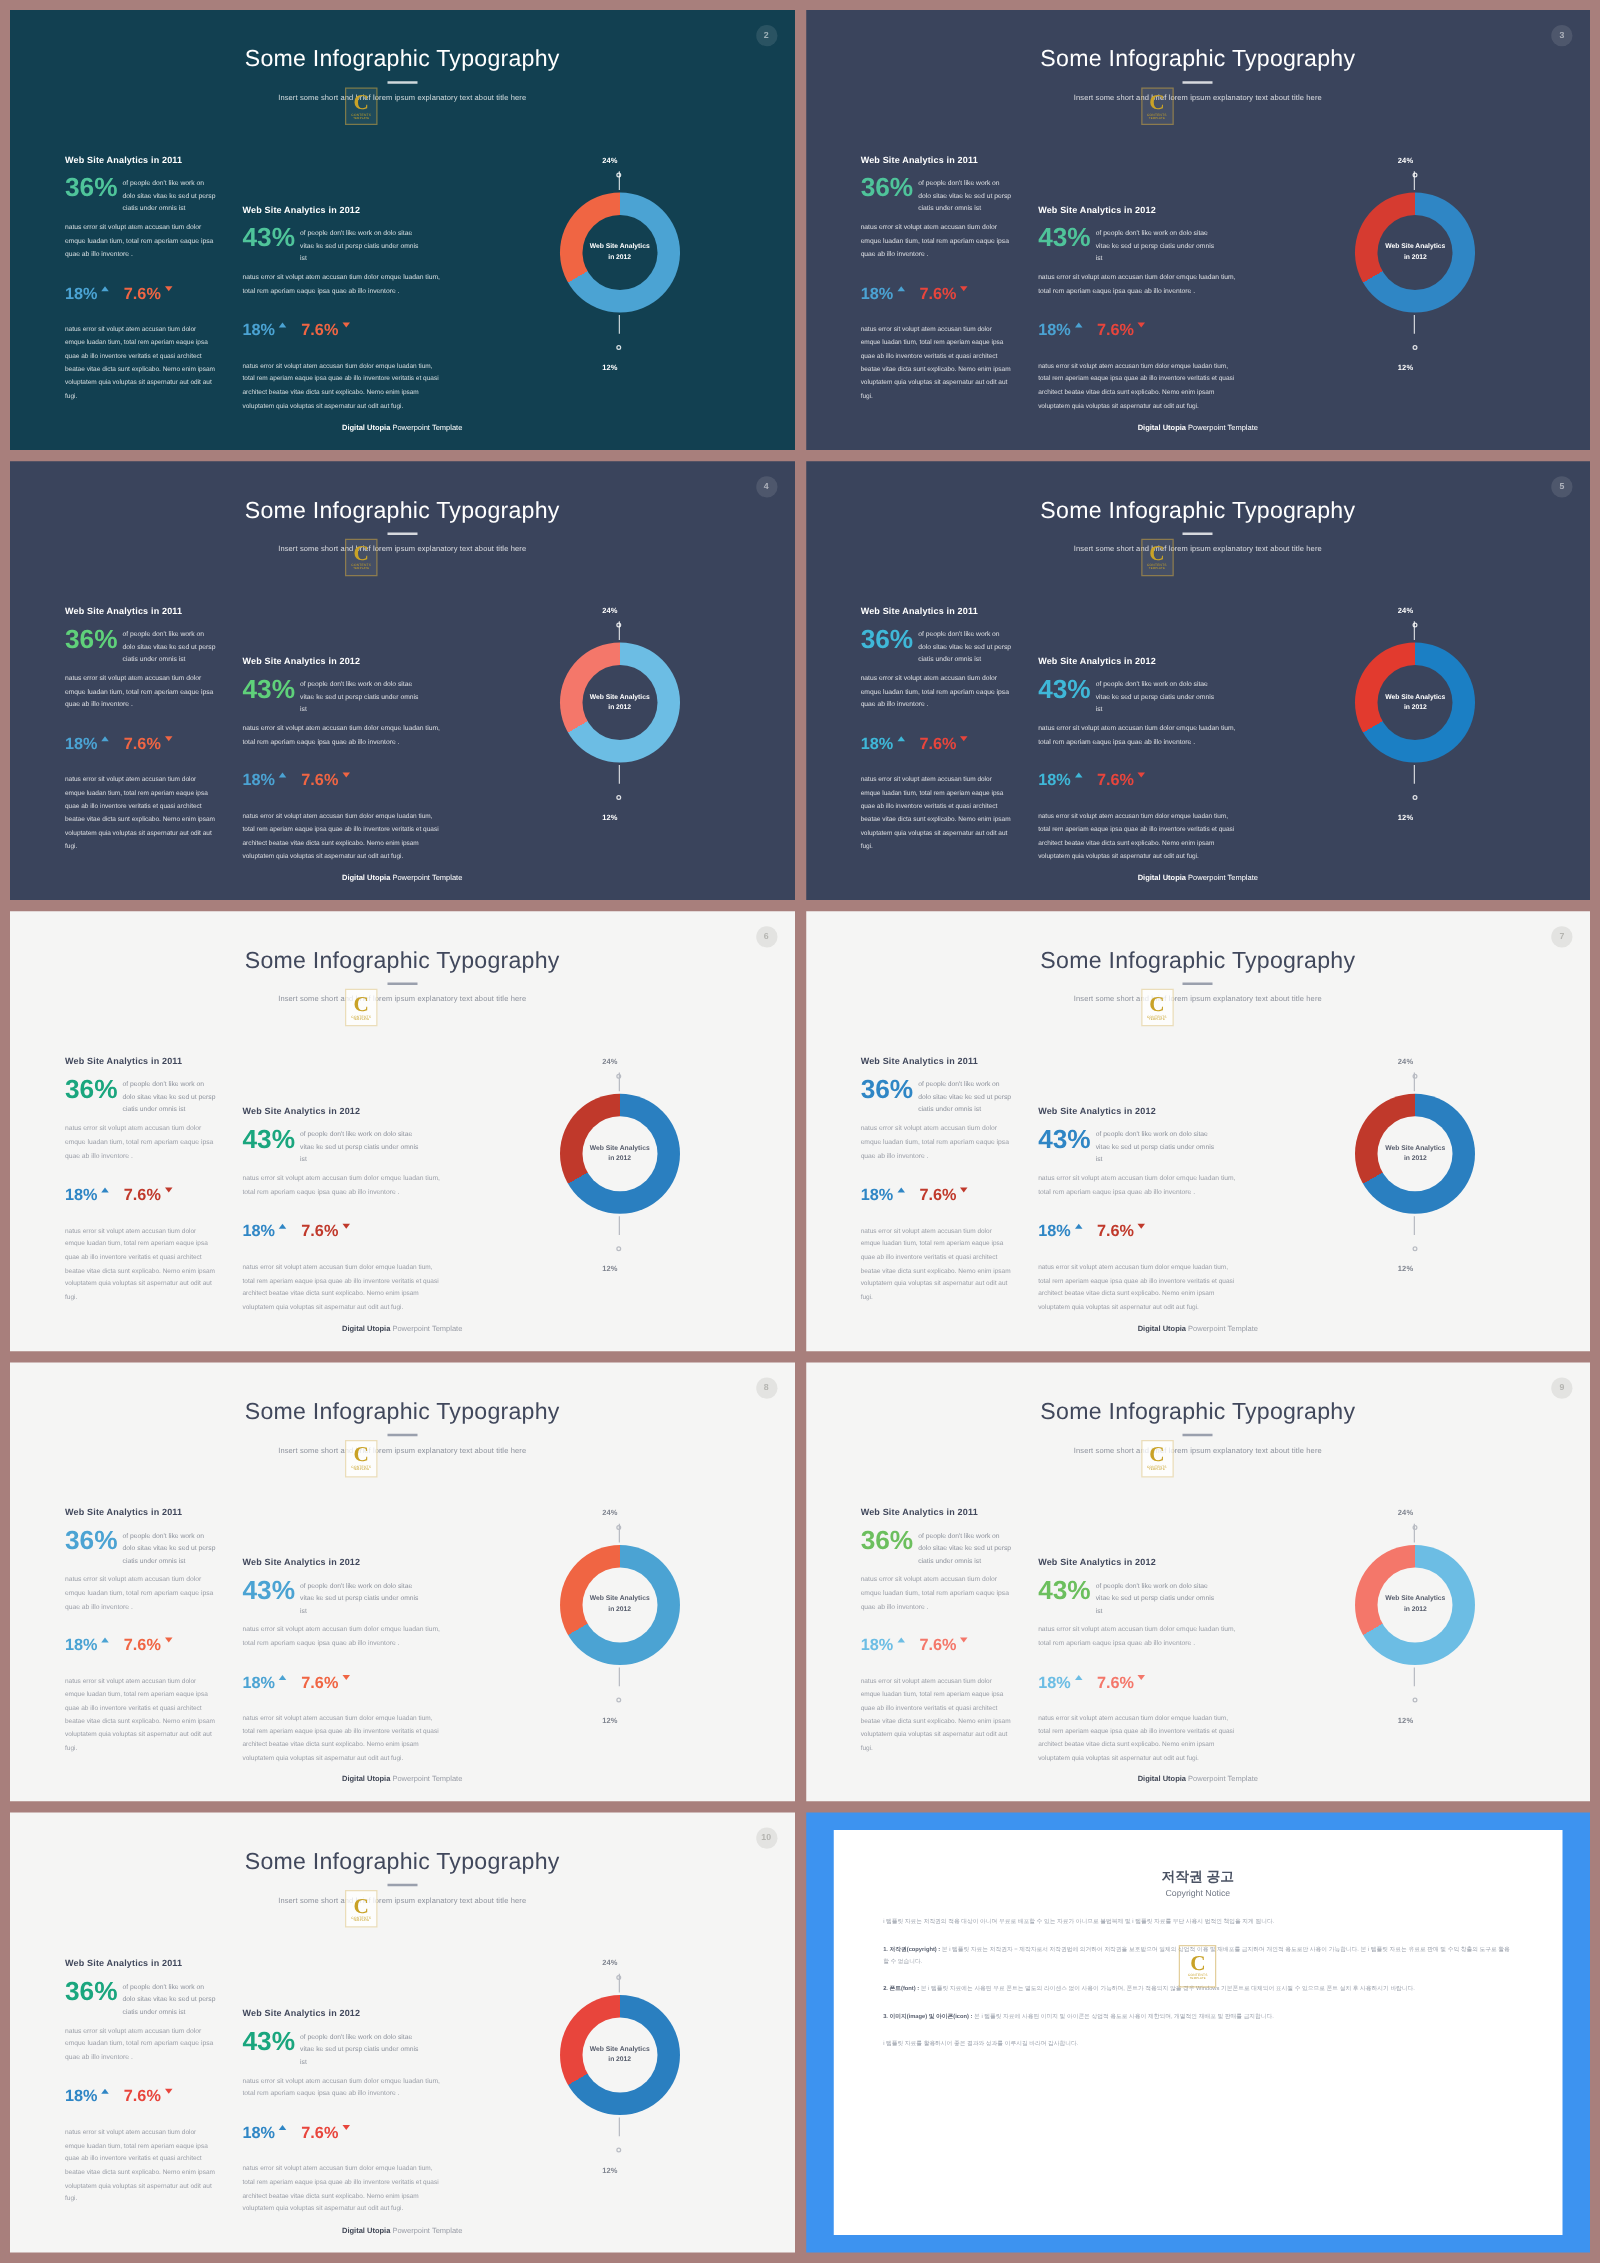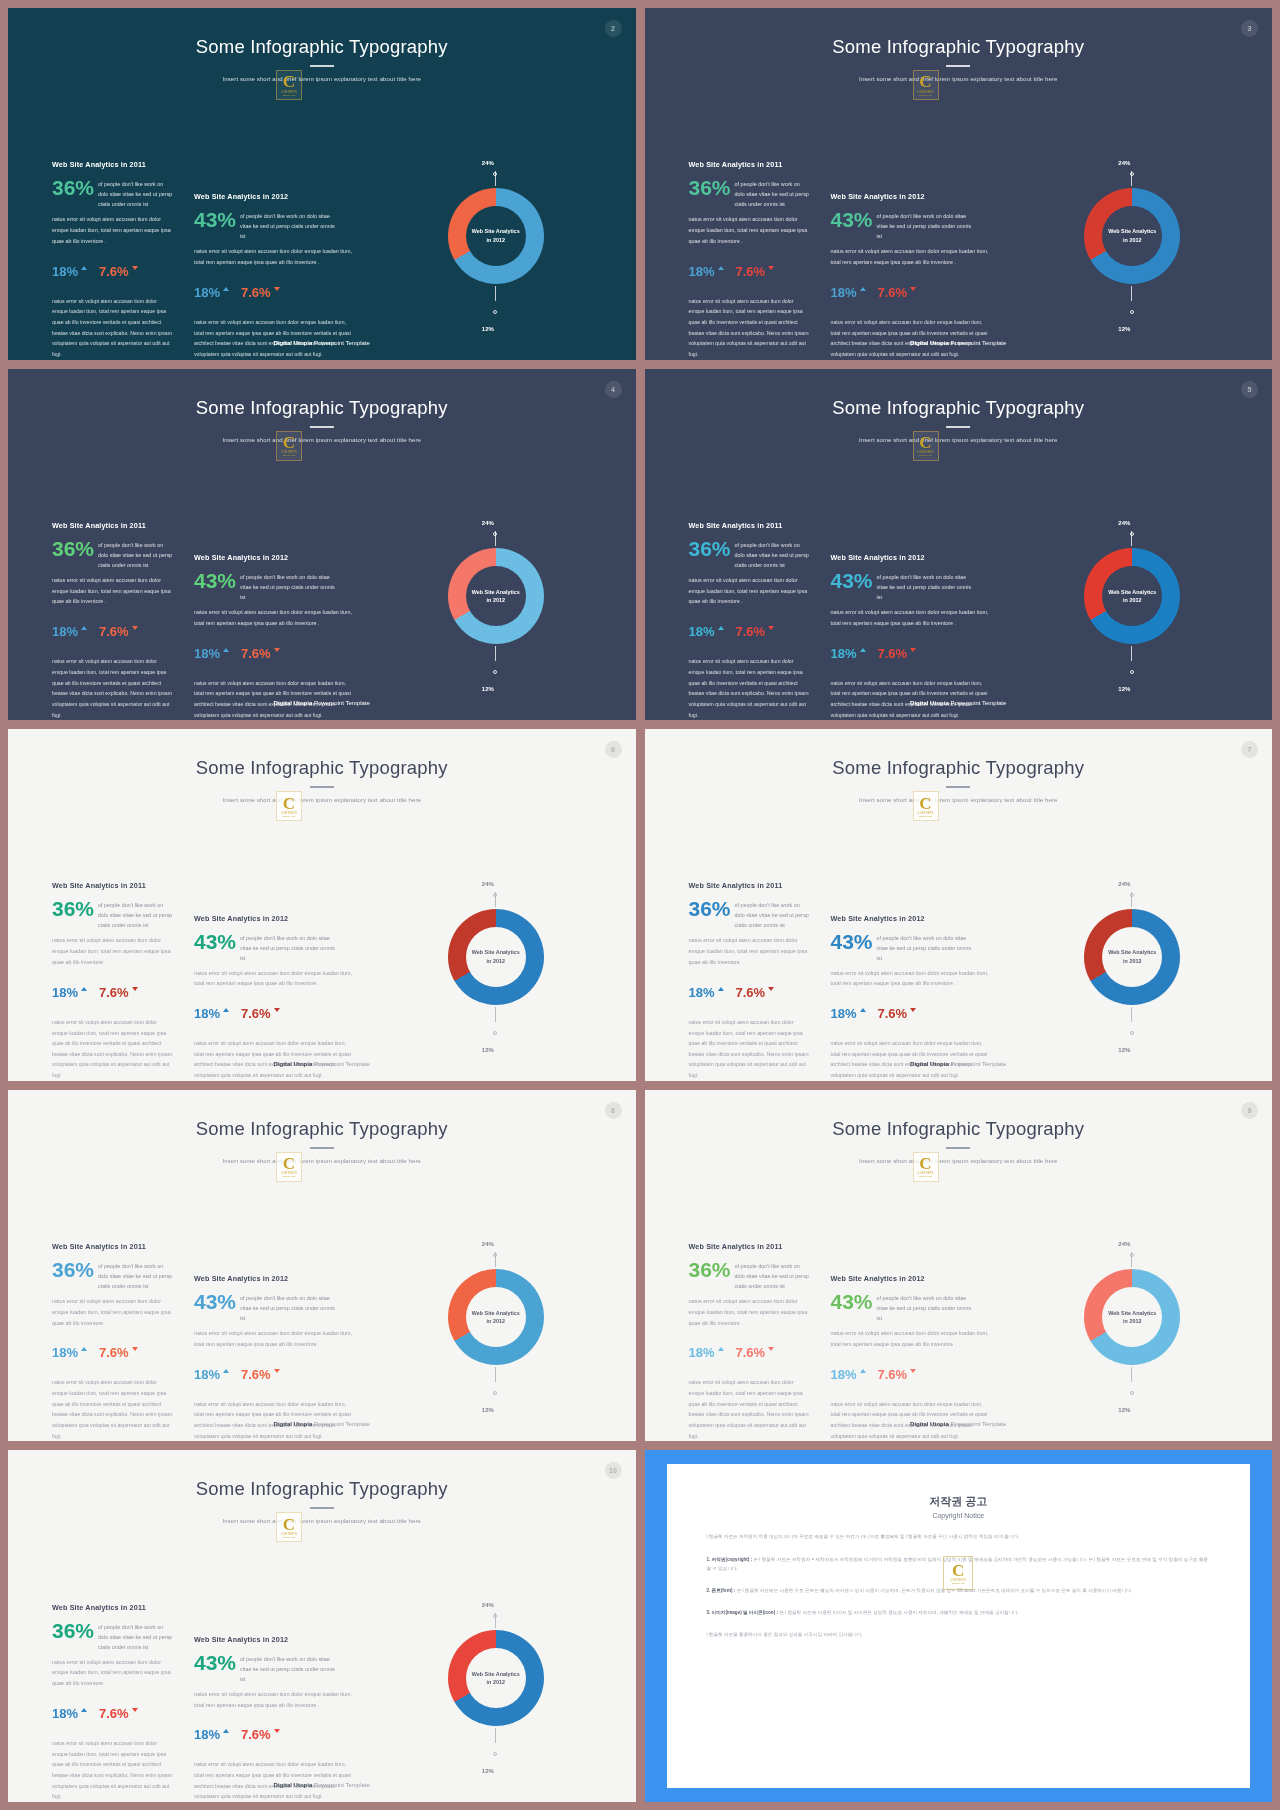--- a/index.html
+++ b/index.html
@@ -54,21 +54,21 @@
   .th-light .s-rule { background: #9aa0ad; }
   .s-sub {
     margin-top: 9px; font-size: 6px; letter-spacing: .1px;
   }
   .th-teal .s-sub, .th-navy .s-sub { color: rgba(255,255,255,.8); }
   .th-light .s-sub { color: #8d929c; }
 
   
   .s-body {
     position: absolute; left: 0; right: 0; top: 78px; bottom: 0;
-    display: flex; align-items: flex-end;
+    display: flex; align-items: center;
   }
   .col {
     width: 166px; padding-left: 44px;
   }
   .col.c2 { padding-left: 20px; width: 180px; margin-top: 48px; }
   .col-h {
     font-size: 7.2px; font-weight: bold; letter-spacing: .15px; margin-bottom: 8px;
   }
   .th-teal .col-h, .th-navy .col-h { color: #ffffff; }
   .th-light .col-h { color: #41485c; }

